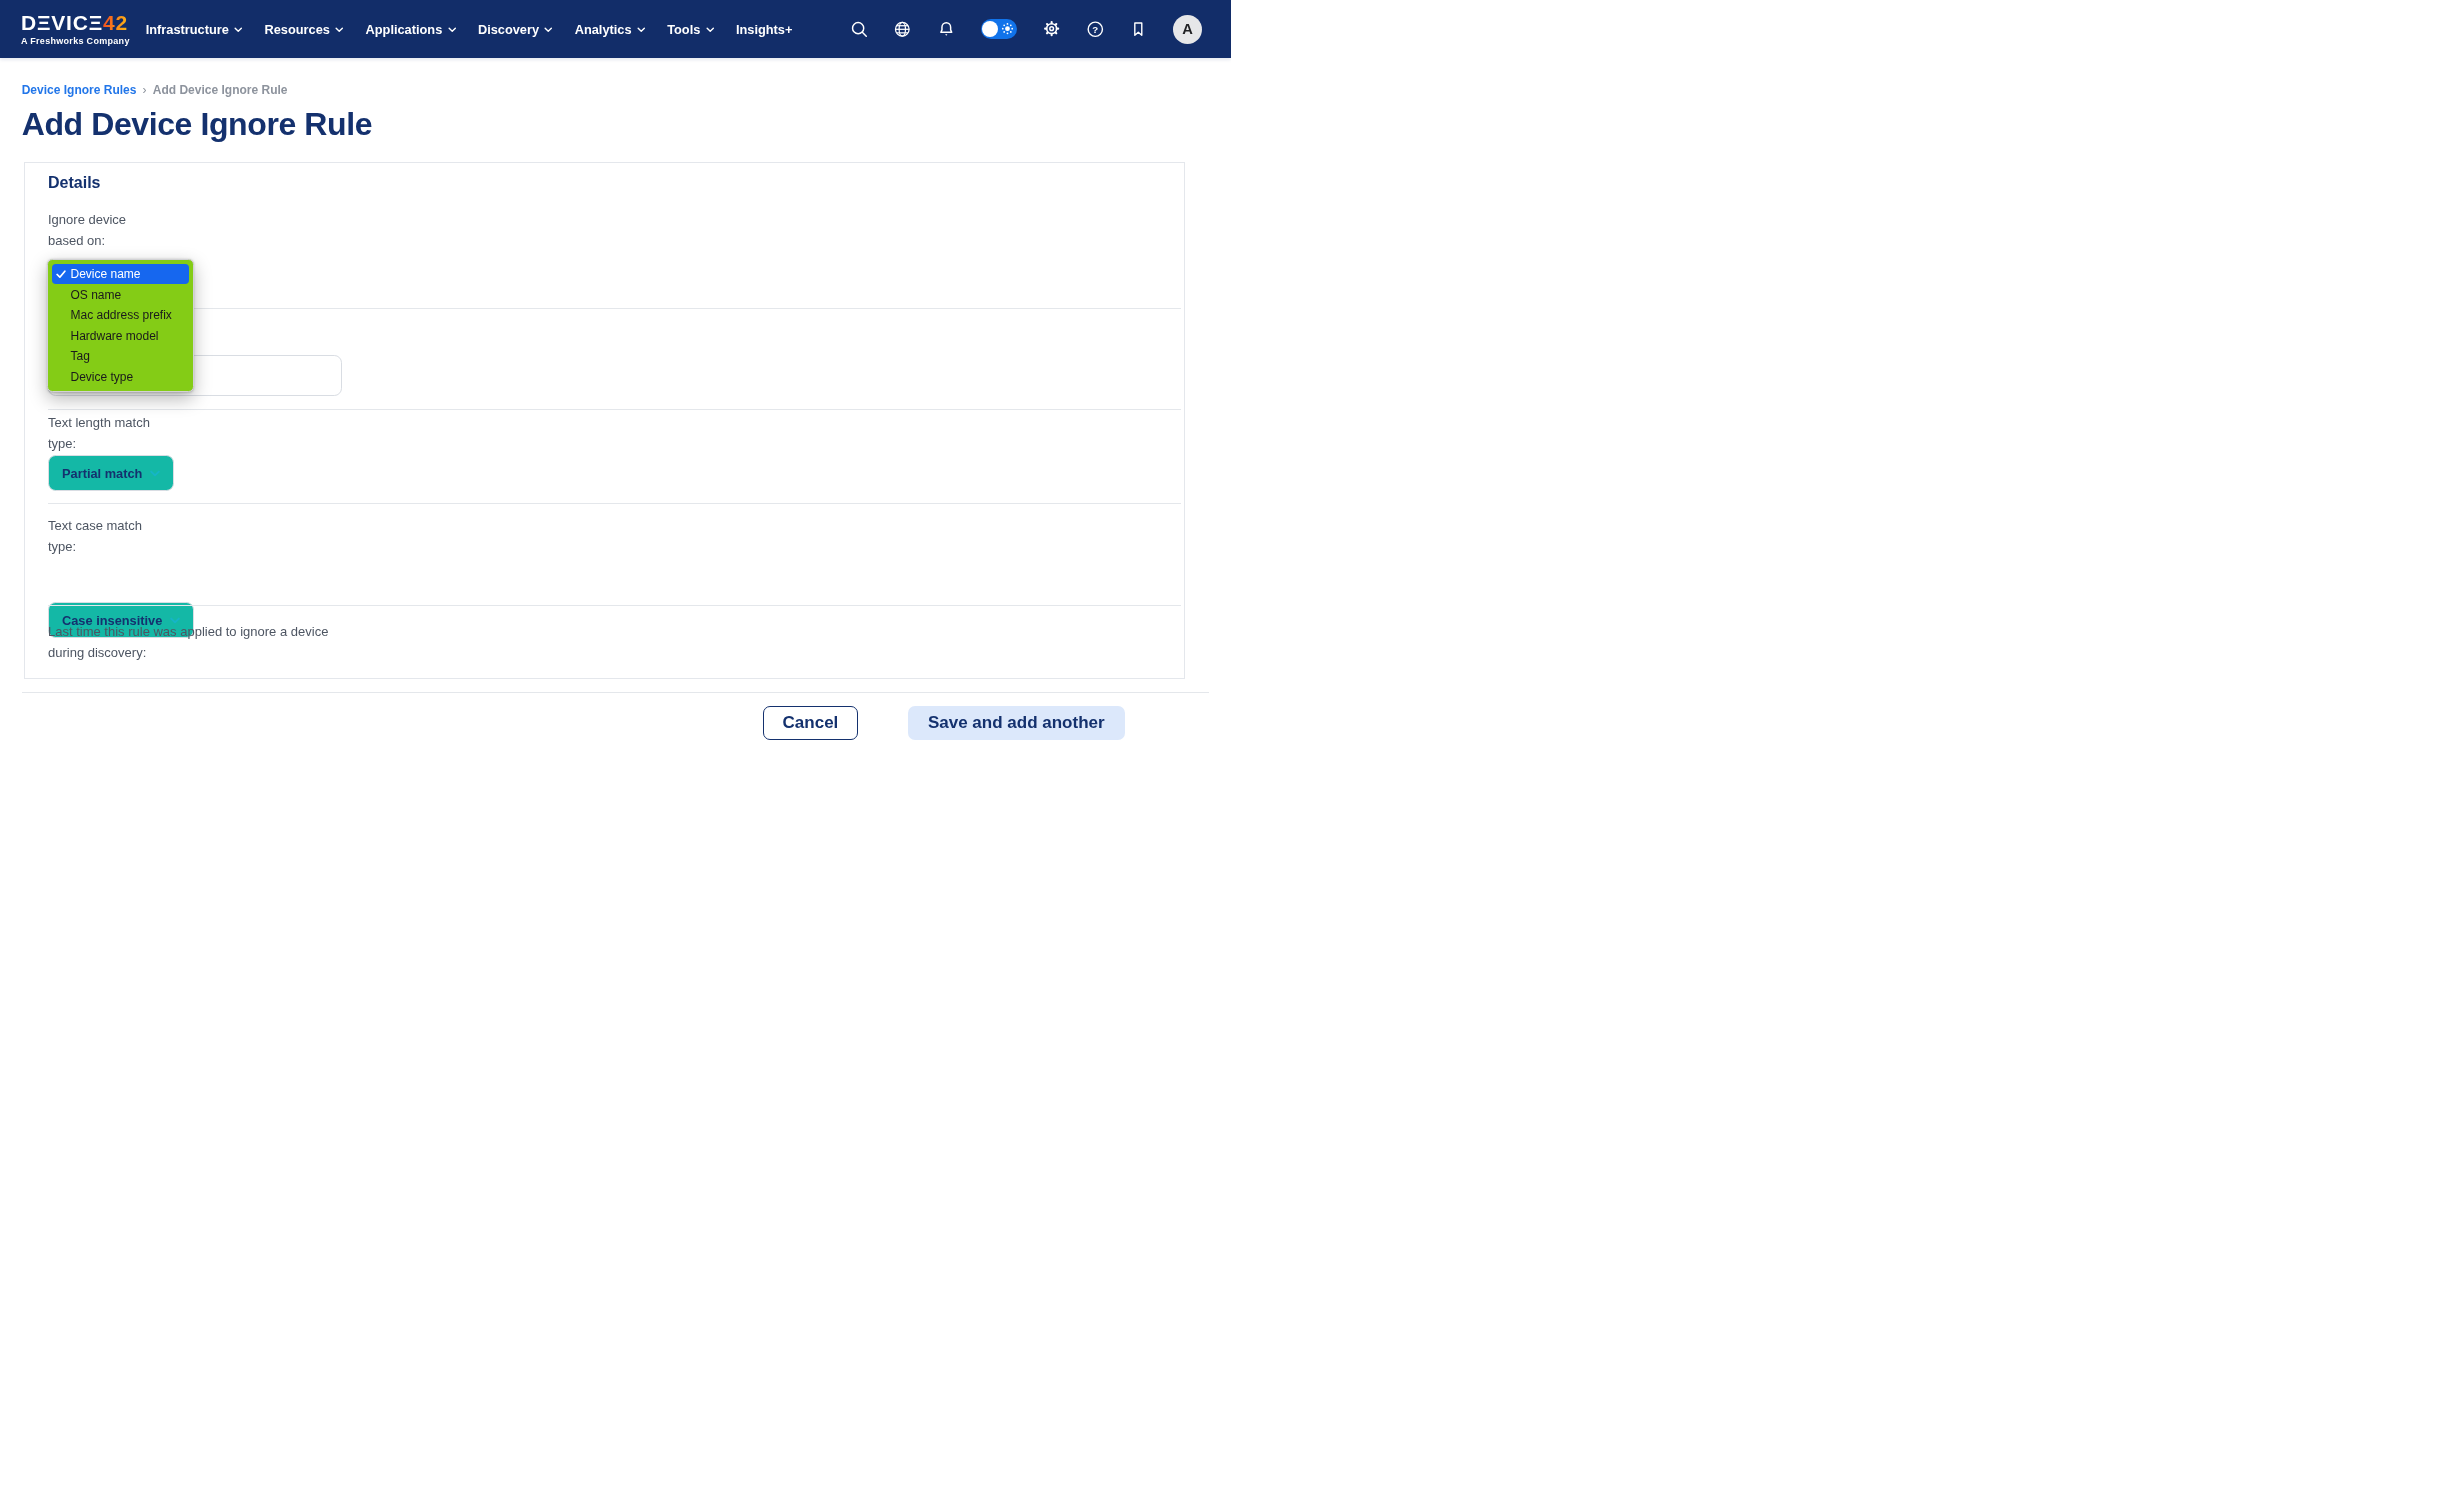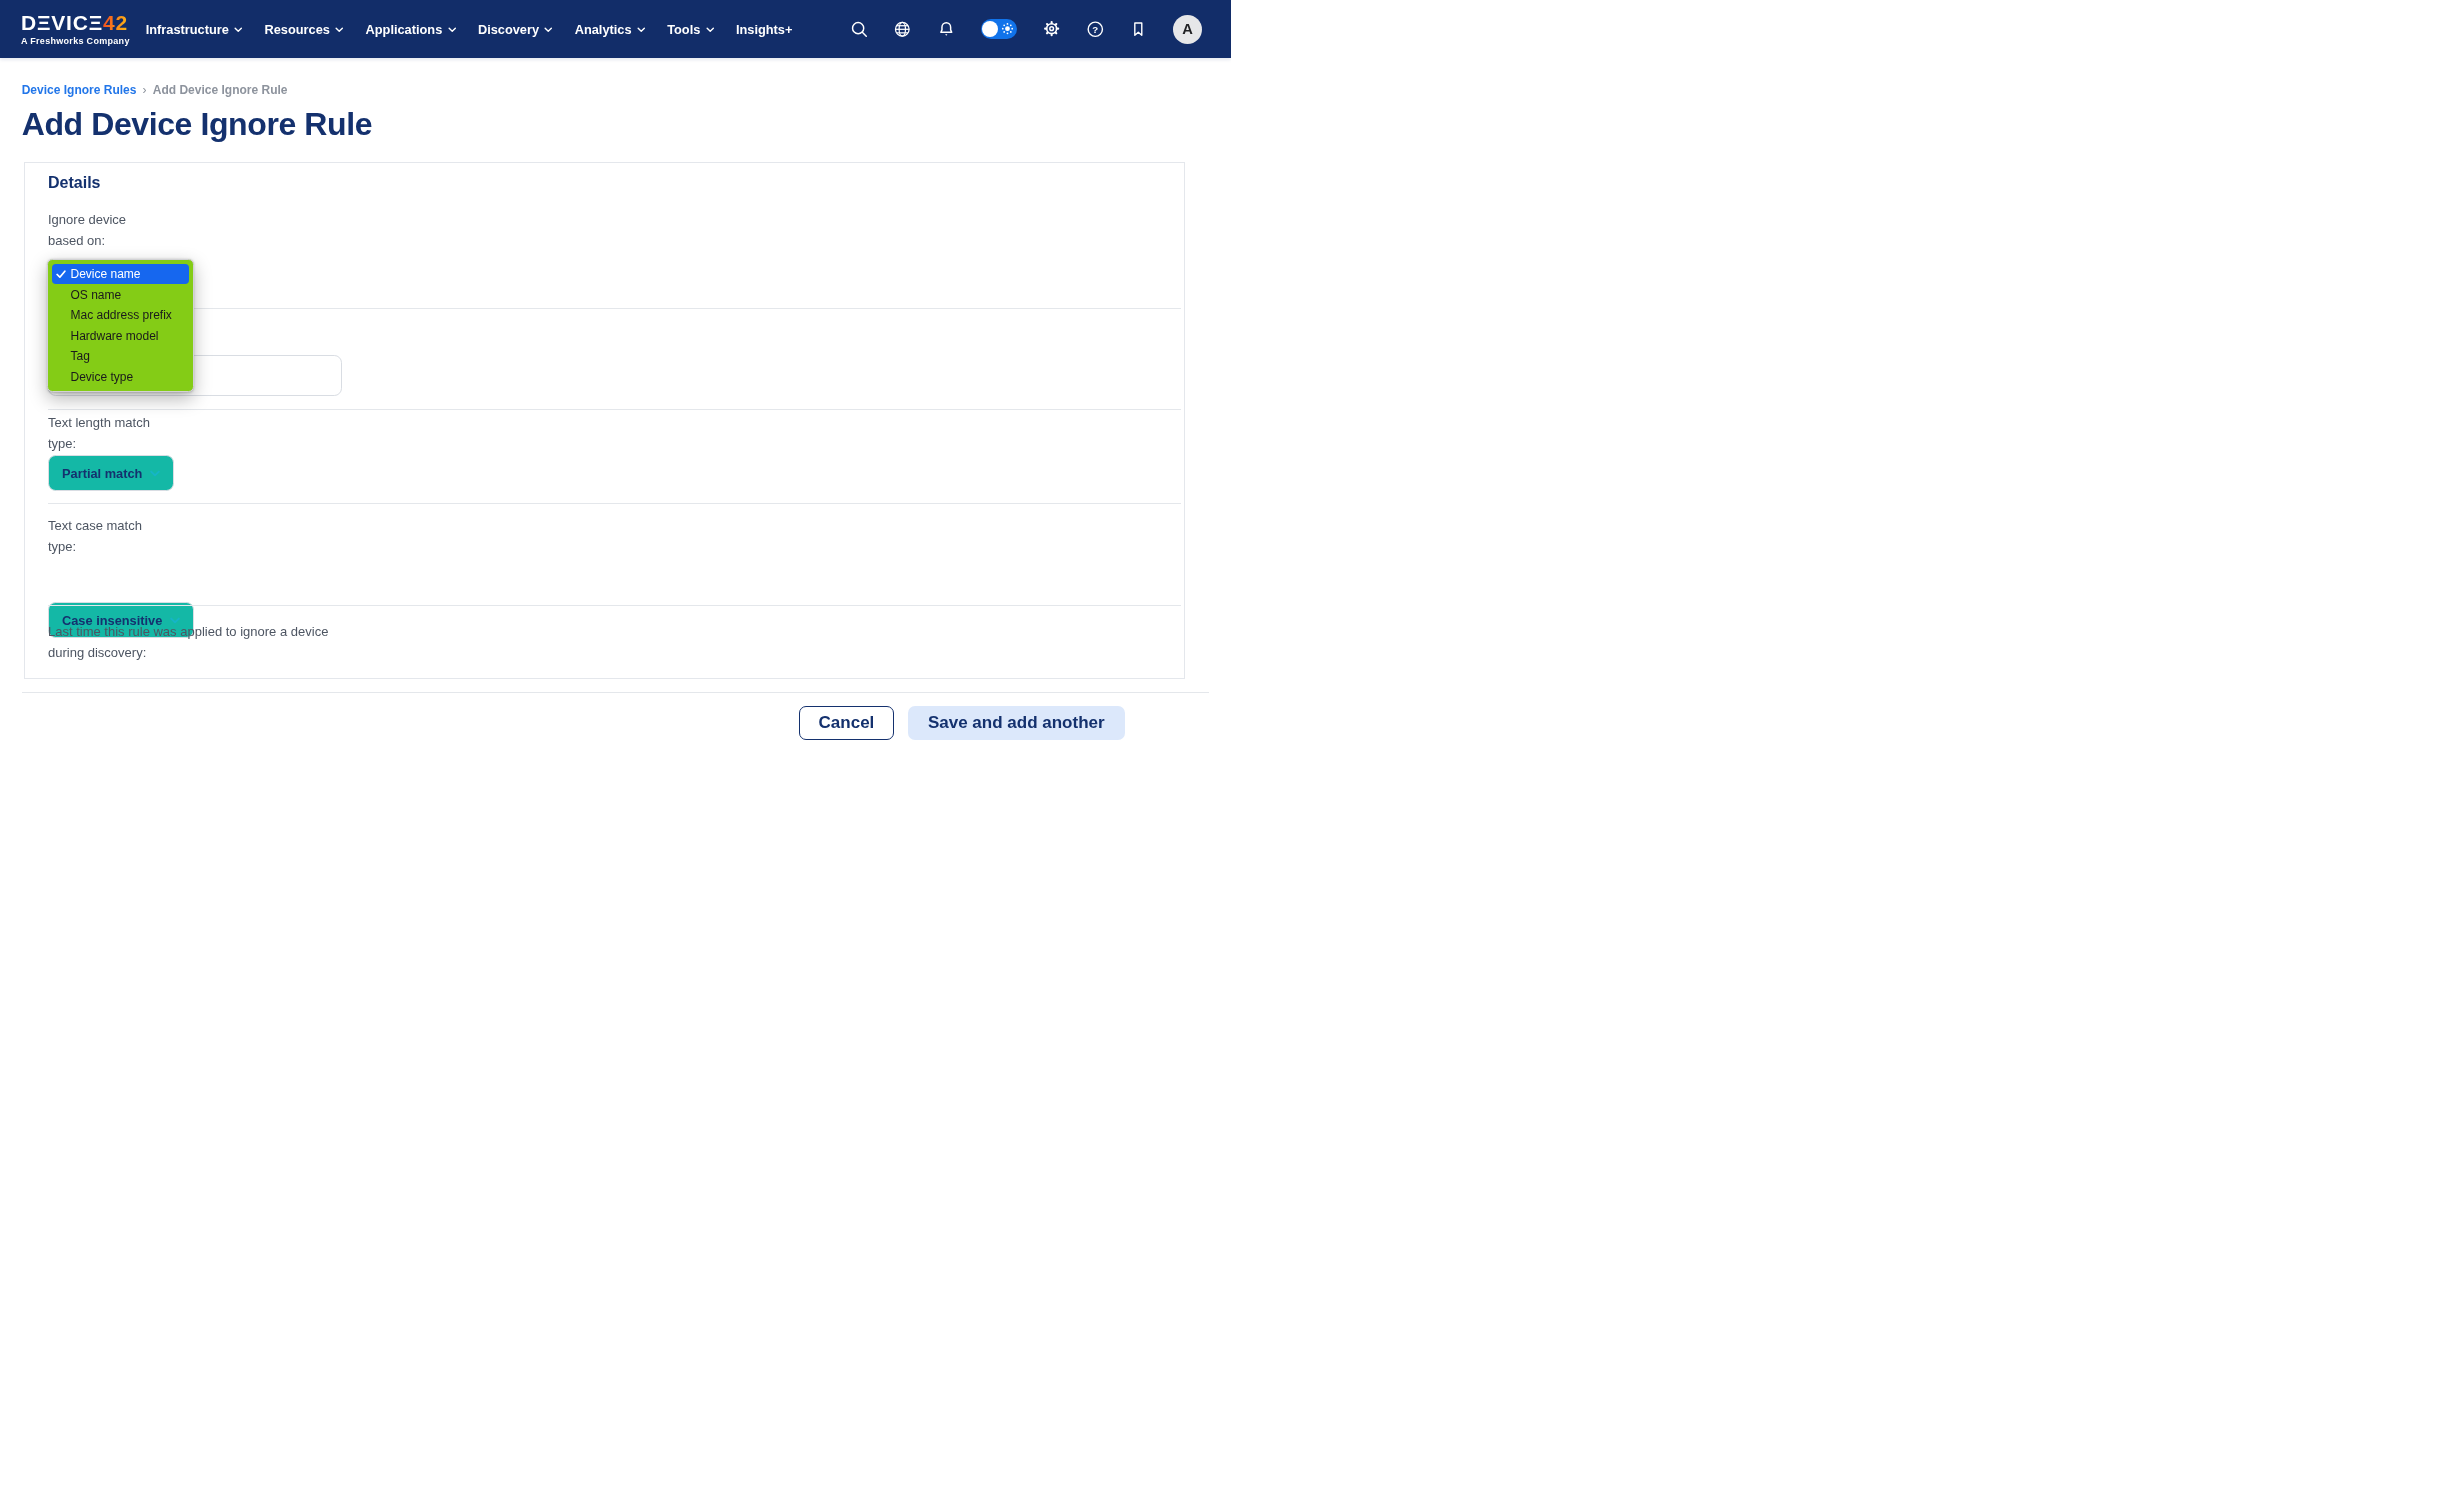--- a/index.html
+++ b/index.html
@@ -82,21 +82,21 @@
   }
   .popup-item.selected { background:#1667ef; color:#ffffff; }
   .popup-item .check { position:absolute; left:4.6px; top:6.2px; }
 
   
   .footer-divider { position:absolute; left:21.7px; right:21.7px; top:692px; height:0.8px; background:#e4e7eb; }
   .footer-actions { position:absolute; right:21.7px; top:706px; display:flex; gap:14px; }
   .btn { height:34px; border-radius:7px; font-family:"Liberation Sans",sans-serif; font-size:17px;
     font-weight:600; display:inline-flex; align-items:center; cursor:pointer; border:none; }
   .btn-cancel { background:#ffffff; border:1.2px solid #14316e; color:#14316e; padding:0 18.6px; }
-  .btn-save-add { background:#dce8fb; color:#14316e; padding:0 20px; }
+  .btn-save-add { background:#dce8fb; color:#14316e; padding:0 20px;margin-left:36px; }
   .btn-save { background:#156ff1; color:#ffffff; padding:0 15.5px;margin-top:44px; }
 </style>
 </head>
 <body>
 
 <div class="navbar">
   <div class="logo">
     <div class="logo-main"><span>DΞVICΞ</span><span class="logo-42">42</span></div>
     <div class="logo-sub">A Freshworks Company</div>
   </div>

